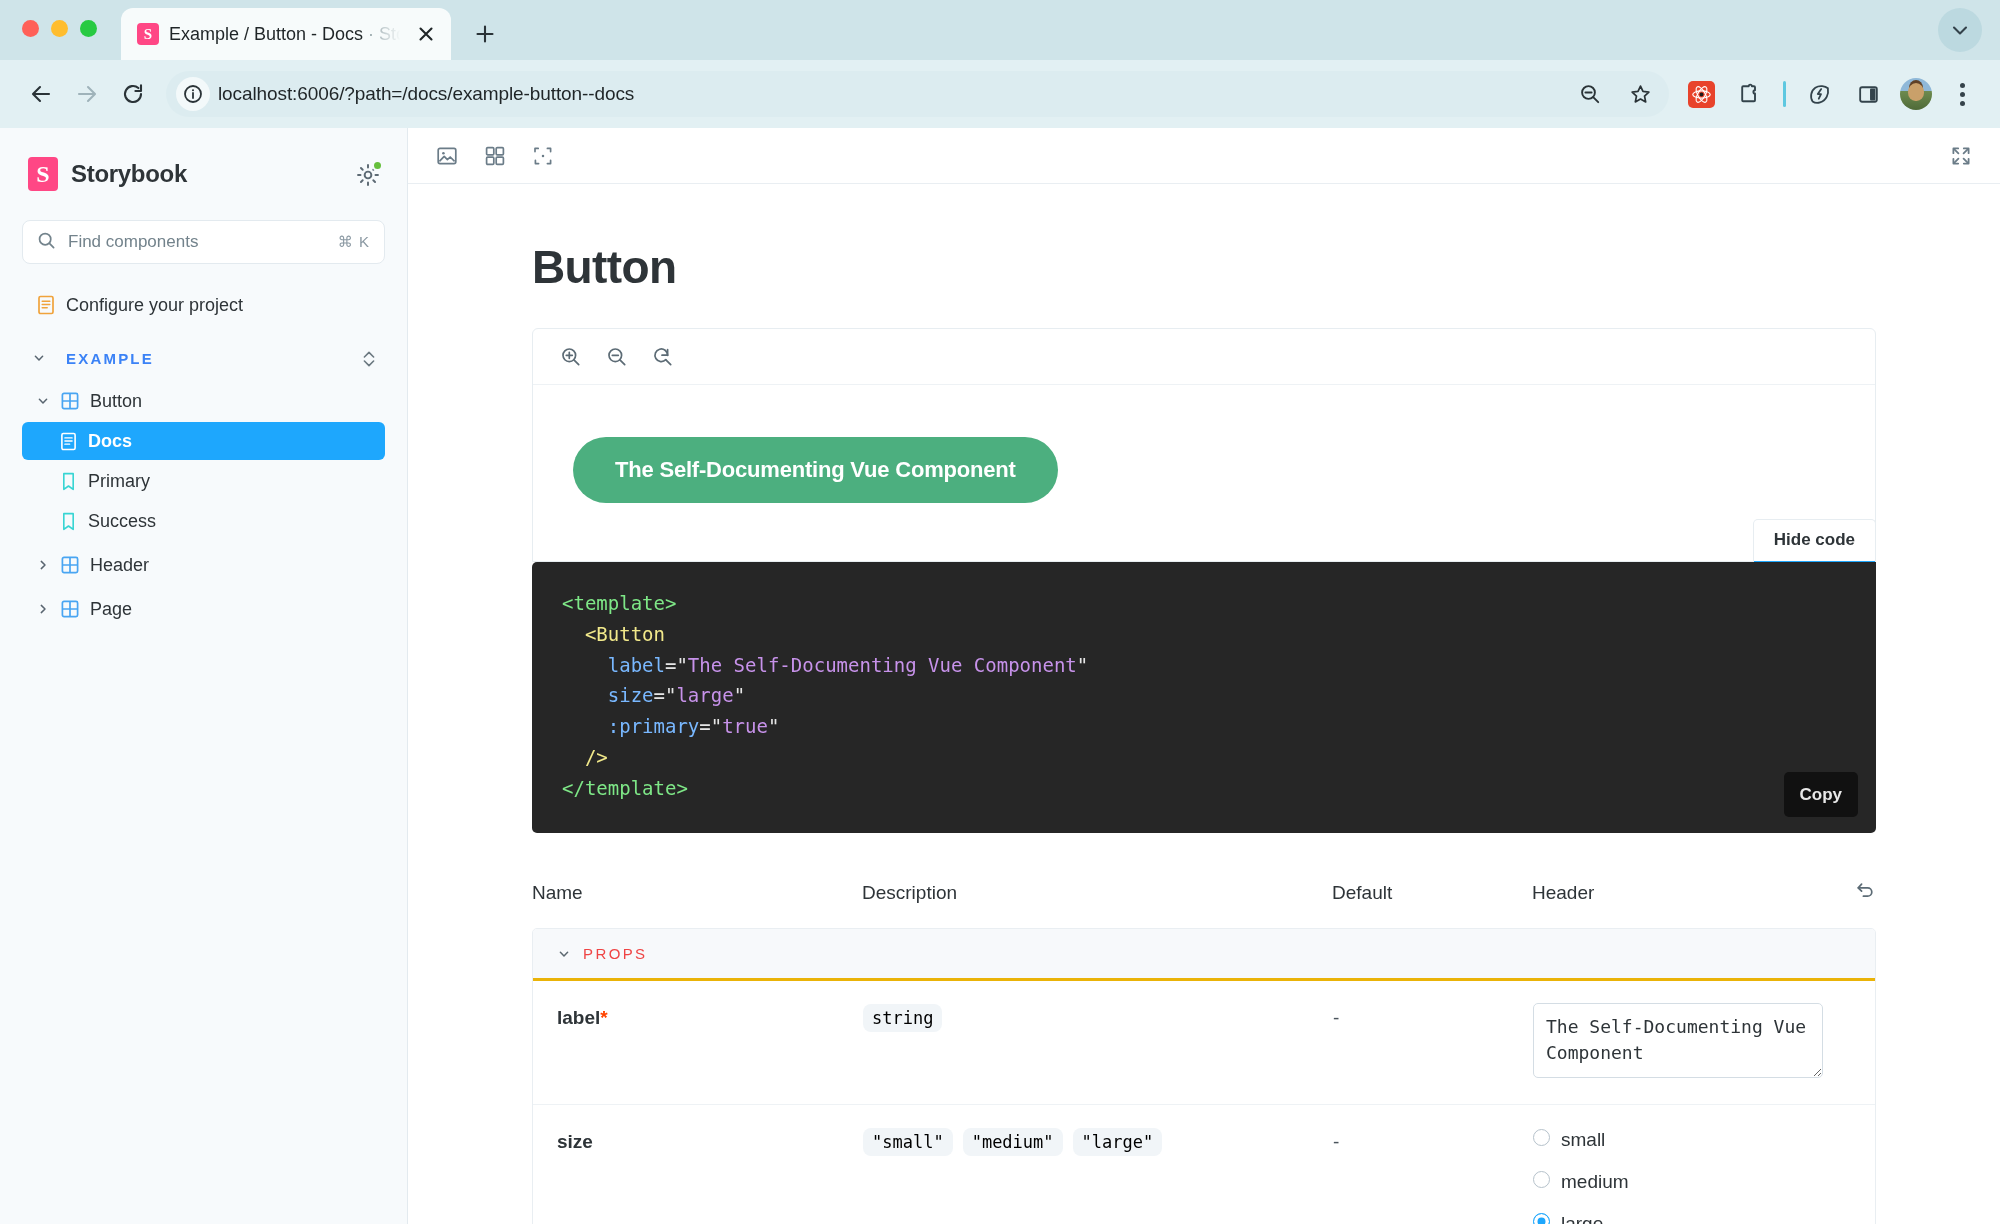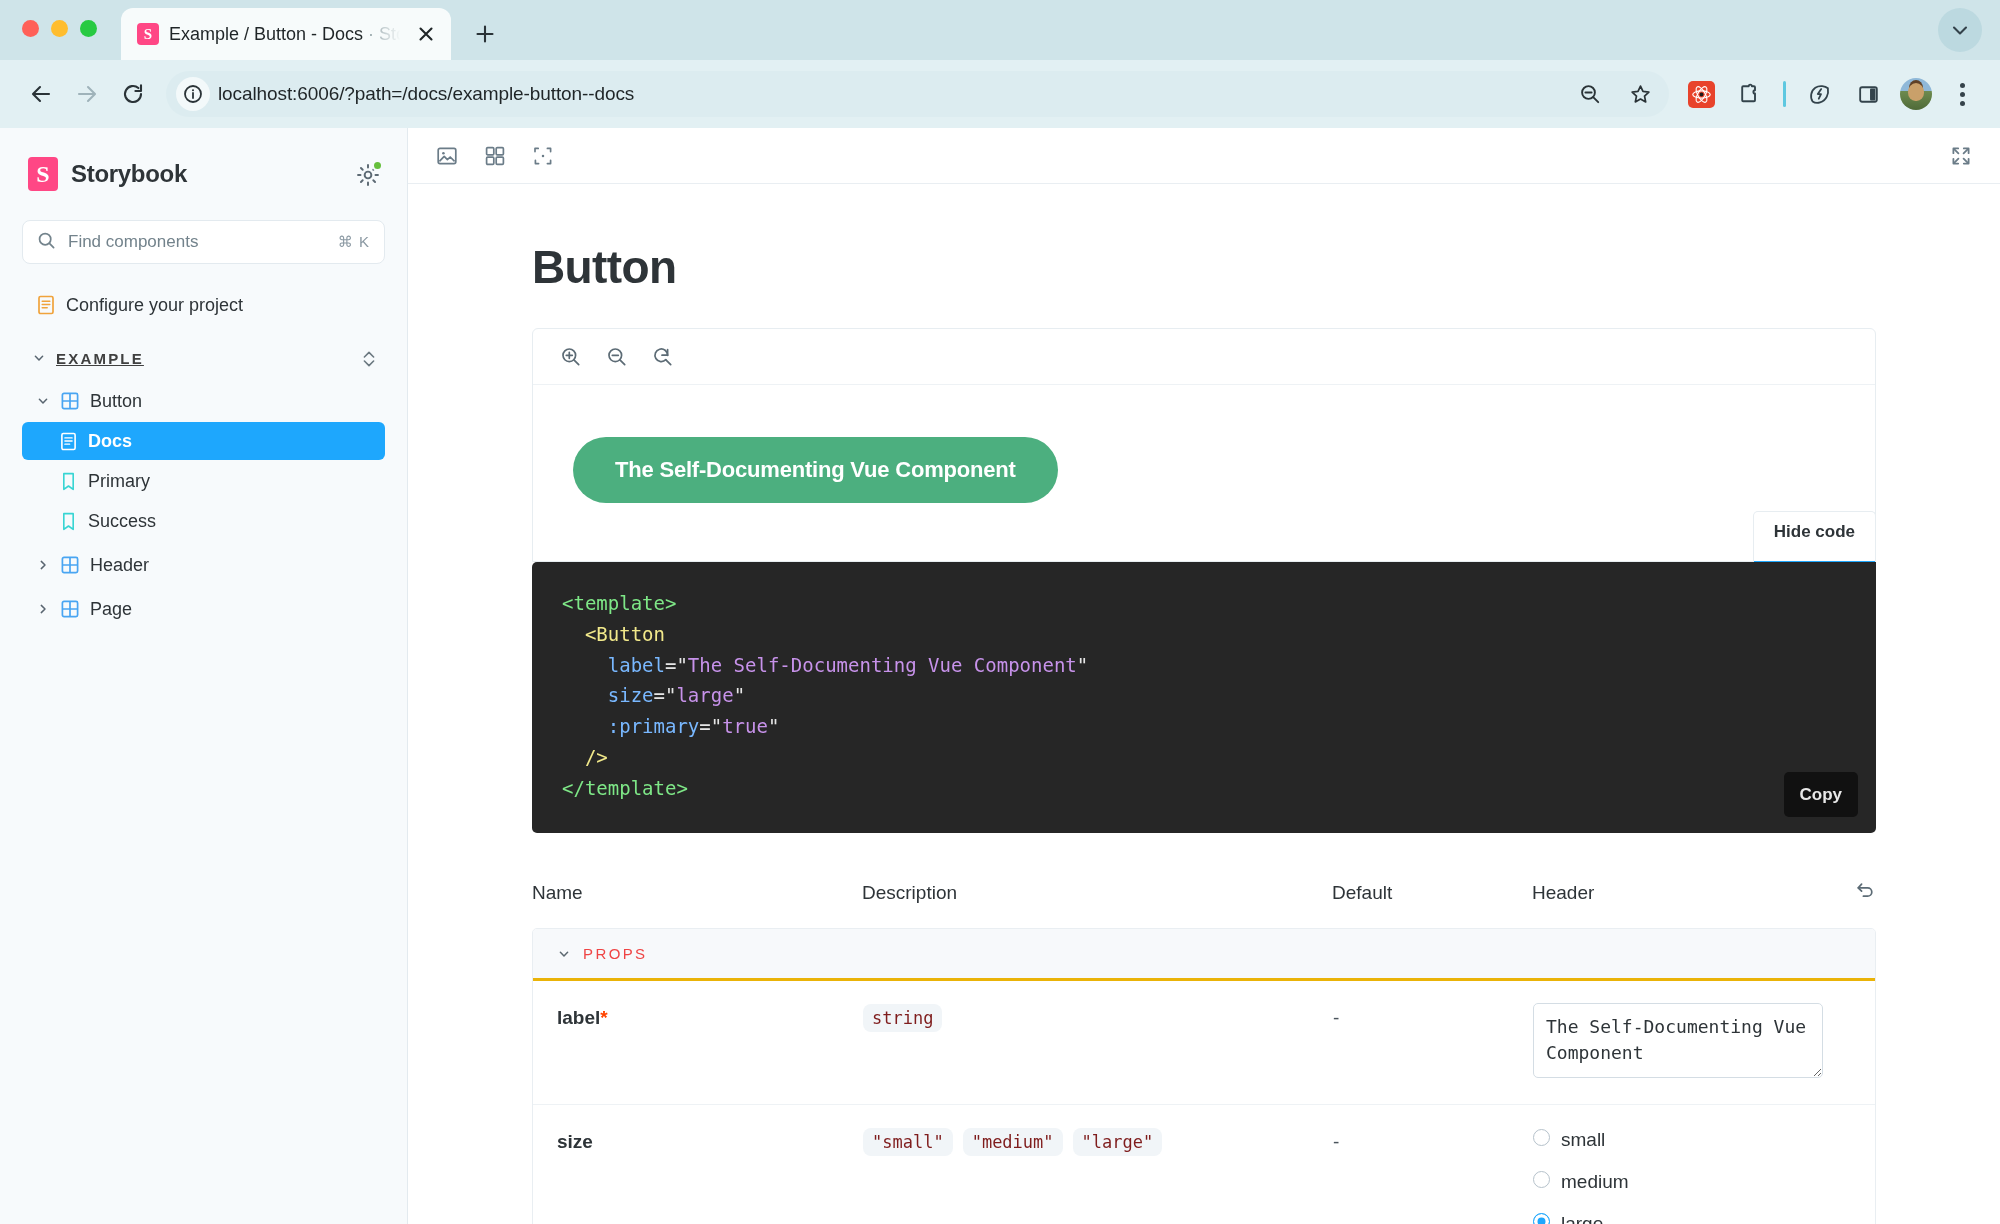--- a/index.html
+++ b/index.html
@@ -104,24 +104,23 @@
   .sb-tree { margin-top: 22px; }
   .sb-row {
     height: 38px; display:flex; align-items:center; gap: 10px;
     border-radius: 6px; padding: 0 10px; font-size: 18px; color:#2e3438;
     margin-bottom: 2px;
   }
   .sb-row.indent1 { padding-left: 14px; }
   .sb-row.indent2 { padding-left: 36px; }
   .sb-row.selected { background:#1ea7fd; color:#fff; font-weight:700; }
   .sb-group-label {
-    display:flex; align-items:center; gap: 10px; height: 40px; margin-top: 14px; margin-bottom: 4px;
-    font-size: 15px; letter-spacing: 2.2px; color:#404040; font-weight:700; padding-left: 10px;
+    display:flex; align-items:center; gap: 20px; height: 40px; margin-top: 14px; margin-bottom: 4px;
+    font-size: 15px; letter-spacing: 2.2px; color:#3b82f6; font-weight:700; padding-left: 10px;
     position:relative;
-    text-decoration:underline;
   }
   .sb-group-expand { position:absolute; right: 8px; top: 9px; }
   .chev { width: 14px; height:14px; flex:0 0 14px; display:flex; align-items:center; justify-content:center; }
   .sb-row .ic { width: 20px; height: 20px; flex: 0 0 20px; display:flex; align-items:center; justify-content:center; }
 
   
   .sb-main { flex: 1; display:flex; flex-direction:column; min-width:0; background:#fff; }
   .sb-topbar {
     height: 56px; flex: 0 0 56px; border-bottom:1px solid #e9eef2;
     display:flex; align-items:center; padding: 0 18px; gap: 6px;
@@ -139,21 +138,21 @@
   .preview-stage { padding: 52px 0 58px 40px; display:flex; }
   .demo-btn {
     background:#4caf7f; color:#fff; border:none; border-radius: 40px;
     font-family:"Liberation Sans", sans-serif; font-weight:700; font-size: 22px;
     padding: 20px 42px; letter-spacing:-0.2px; cursor:pointer;
   }
 
   .code-head { position:relative; height: 0; }
   .code-tab {
     position:absolute; right: 0; bottom: 0; background:#fff; border:1px solid #e7edf1; border-bottom:none;
-    border-radius: 5px 5px 0 0; padding: 10px 20px 20px 20px; font-size: 17px; font-weight:700; color:#2e3438;
+    border-radius: 5px 5px 0 0; padding: 10px 20px 12px 20px; font-size: 17px; font-weight:700; color:#2e3438;
     box-shadow: 0 0 0 0 transparent;
   }
   .code-tab::after { content:""; position:absolute; left:0; right:0; bottom:-3px; height:4px; background:#1ea7fd; }
 
   .code-block {
     background:#262626; color:#e6e6e6; border-radius: 5px 0 5px 5px;
     font-family:"DejaVu Sans Mono", monospace; font-size: 19px; line-height: 1.62;
     padding: 26px 30px 30px 30px; position:relative; margin-top: 0;
   }
   .code-block pre { white-space: pre; }
@@ -186,21 +185,21 @@
     background:#f7f9fb; padding: 16px 24px; display:flex; align-items:center; gap: 12px;
     font-size: 15px; letter-spacing: 2.4px; color:#ef4444; border-bottom:3px solid #eab308;
   }
   .prop-row { display:flex; padding: 22px 0 22px 24px; border-bottom:1px solid #eef2f5; align-items:flex-start; }
   .prop-row:last-child { border-bottom:none; }
   .pc-name { width: 306px; flex:0 0 306px; font-size: 19px; font-weight:700; color:#2e3438; padding-top: 4px; }
   .req { color:#ff4400; font-weight:700; }
   .pc-desc { width: 470px; flex:0 0 470px; display:flex; gap: 10px; flex-wrap:wrap; padding-top: 1px; }
   .type-chip {
     background:#f1f5f8; border-radius: 8px; padding: 4px 9px;
-    font-family:"DejaVu Sans Mono", monospace; font-size: 17px; color:#7f1d1d;
+    font-family:"DejaVu Sans Mono", monospace; font-size: 17px; color:#000000;
   }
   .pc-default { width: 200px; flex:0 0 200px; font-size: 19px; color:#4a545c; padding-top: 4px; }
   .pc-control { flex: 1; }
 
   .ctrl-textarea {
     width: 290px; min-height: 72px; border:1px solid #d4dde4; border-radius: 5px;
     padding: 10px 12px; font-family:"DejaVu Sans Mono", monospace; font-size: 18px;
     color:#2e3438; line-height: 1.45; resize: vertical; background:#fff; outline:none;
   }
   .radio-list { display:flex; flex-direction:column; gap: 20px; padding-top: 2px; }

